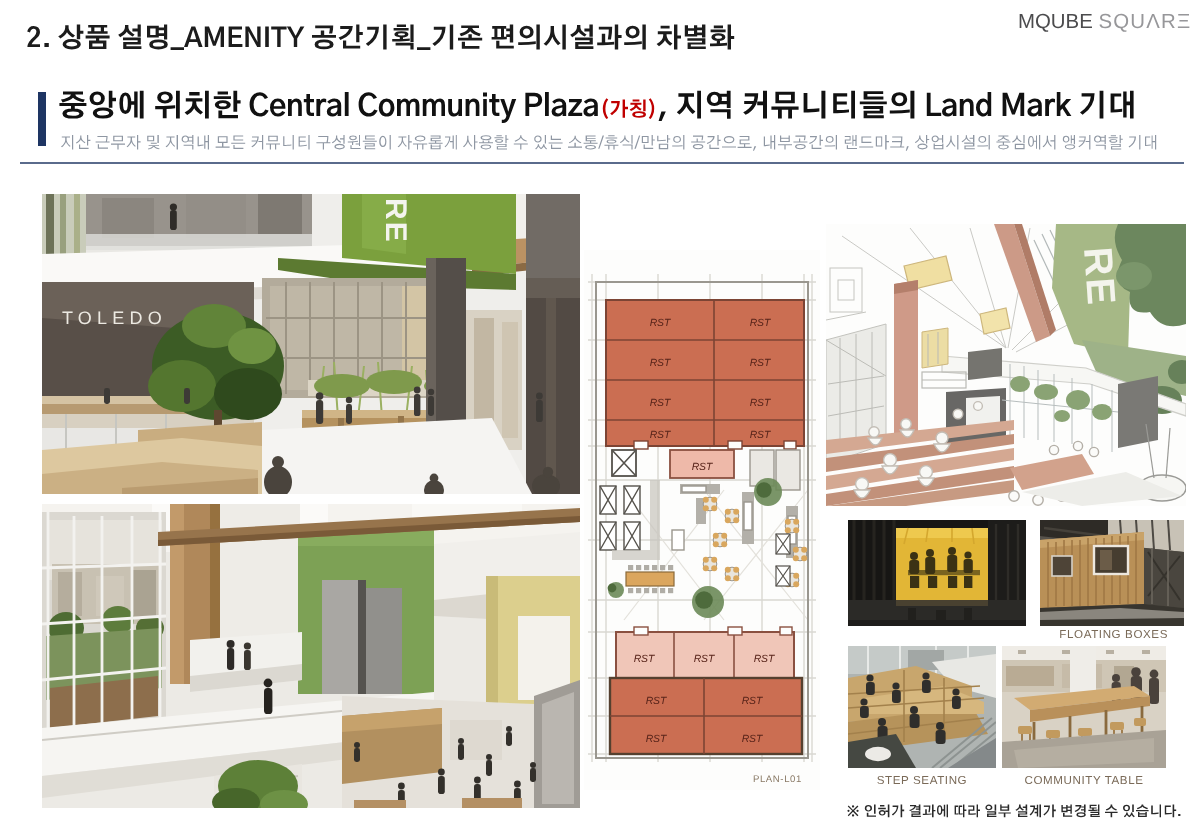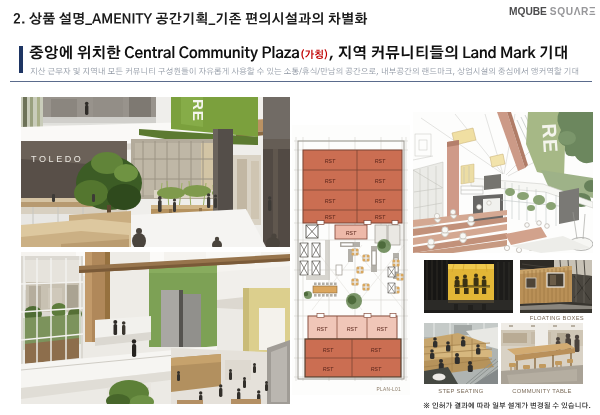--- a/index.html
+++ b/index.html
@@ -14,21 +14,21 @@
 
 <path d="M301.4 54.3Q301.4 51.5 303.2 49.1L304.1 49.7Q303.5 50.7 303.2 51.2Q302.7 52.6 302.7 54.3Q302.7 55.8 303.0 56.8Q303.4 57.9 304.1 59.0L303.2 59.5Q302.3 58.4 301.9 57.1Q301.4 55.9 301.4 54.3Z M311.3 58.9V49.7H312.5V53.4H314.0V54.6H312.5V58.9ZM305.1 56.8Q306.7 55.8 307.6 54.4Q308.5 52.9 308.6 51.6H305.6V50.5H309.9Q309.9 51.7 309.6 52.8Q309.3 53.9 308.8 54.7Q308.2 55.6 307.5 56.3Q306.8 57.0 306.0 57.6Z M316.1 57.2Q316.1 56.4 317.1 56.0Q318.0 55.6 319.6 55.6Q321.1 55.6 322.1 56.0Q323.0 56.4 323.0 57.2Q323.0 58.0 322.1 58.5Q321.1 58.9 319.6 58.9Q318.0 58.9 317.1 58.5Q316.1 58.0 316.1 57.2ZM317.5 57.2Q317.5 58.0 319.6 58.0Q320.5 58.0 321.1 57.8Q321.7 57.6 321.7 57.2Q321.7 56.9 321.1 56.7Q320.6 56.5 319.6 56.5Q317.5 56.5 317.5 57.2ZM321.6 55.6V49.7H322.8V55.6ZM316.3 50.7V49.8H319.7V50.7ZM314.8 54.7Q315.7 54.4 316.5 53.8Q317.2 53.3 317.3 52.7V52.4H315.2V51.4H320.7V52.4H318.7V52.7Q318.8 53.1 319.5 53.6Q320.1 54.1 320.8 54.4L320.2 55.2Q319.7 55.0 319.0 54.6Q318.4 54.2 318.1 53.8Q317.7 54.3 317.0 54.8Q316.3 55.3 315.5 55.5Z M324.4 59.0Q325.2 57.8 325.5 56.8Q325.9 55.7 325.9 54.3Q325.9 53.5 325.8 52.8Q325.6 52.1 325.4 51.5Q325.2 51.0 325.0 50.6Q324.8 50.2 324.4 49.7L325.3 49.1Q326.1 50.2 326.6 51.5Q327.1 52.7 327.1 54.3Q327.1 55.9 326.6 57.1Q326.2 58.4 325.3 59.5Z" fill="#c00000"></path>
 
 <path d="M329.3 60.5 330.7 55.7H332.9L330.8 60.5Z M348.6 59.3V45.4H350.5V59.3ZM338.4 56.1Q342.2 53.5 342.2 49.6V48.4H339.2V46.6H347.0V48.4H344.1V49.6Q344.1 50.6 344.4 51.6Q344.8 52.7 345.4 53.5Q346.0 54.2 346.5 54.8Q347.1 55.4 347.7 55.8L346.4 57.0Q345.6 56.4 344.6 55.2Q343.6 54.1 343.2 53.1Q342.8 54.1 341.7 55.4Q340.6 56.7 339.7 57.3Z M355.2 56.1V54.6H365.3V59.4H363.5V56.1ZM359.8 52.1V50.5H363.4V48.4H359.8V46.9H363.4V45.4H365.3V54.0H363.4V52.1ZM353.4 49.5Q353.4 47.9 354.5 46.9Q355.6 45.9 357.2 45.9Q358.9 45.9 360.0 46.9Q361.0 47.9 361.0 49.5Q361.0 51.1 360.0 52.1Q358.9 53.0 357.2 53.0Q355.5 53.0 354.5 52.1Q353.4 51.1 353.4 49.5ZM355.3 49.5Q355.3 50.4 355.8 51.0Q356.4 51.5 357.2 51.5Q358.1 51.5 358.6 51.0Q359.1 50.4 359.1 49.5Q359.1 48.6 358.6 48.0Q358.1 47.4 357.2 47.4Q356.4 47.4 355.9 48.0Q355.3 48.6 355.3 49.5Z M378.6 52.6V50.8H381.5V45.4H383.5V59.3H381.5V52.6ZM371.6 56.1Q373.2 55.3 374.4 54.2Q375.7 53.0 376.2 52.0H372.1V50.5H376.8Q376.9 50.1 377.1 49.4Q377.2 48.7 377.2 48.3H372.4V46.6H379.1Q379.1 54.3 372.8 57.4Z M385.7 54.9V53.3H399.3V54.9H396.0V59.3H394.1V54.9H390.9V59.3H389.0V54.9ZM387.7 51.6V45.9H397.4V51.6ZM389.5 50.1H395.5V47.4H389.5Z M410.7 59.3V45.4H412.7V59.3ZM401.8 56.2V46.5H403.7V54.5H404.1Q406.6 54.5 409.7 54.1V55.7Q408.0 55.9 405.9 56.1Q403.8 56.2 402.6 56.2Z M425.6 59.3V45.4H427.5V59.3ZM416.6 56.6V46.6H423.6V48.2H418.4V50.8H423.4V52.3H418.4V55.0H418.8Q421.6 55.0 424.5 54.7V56.1Q422.7 56.4 420.5 56.5Q418.3 56.6 417.2 56.6Z M431.8 59.1V55.4H439.8V54.5H431.7V53.0H441.6V56.7H433.6V57.6H441.9V59.1ZM429.9 52.1V50.7H443.4V52.1ZM431.8 49.8V45.6H441.6V47.0H433.7V48.3H441.7V49.8Z M444.9 56.8V55.2H446.5Q451.0 55.2 454.9 54.7V56.3Q451.0 56.8 446.4 56.8ZM455.2 59.3V45.4H457.2V59.3ZM445.7 49.6Q445.7 48.0 446.8 47.0Q448.0 46.1 449.7 46.1Q451.4 46.1 452.5 47.0Q453.6 48.0 453.6 49.6Q453.6 51.2 452.5 52.1Q451.4 53.1 449.7 53.1Q447.9 53.1 446.8 52.1Q445.7 51.2 445.7 49.6ZM447.6 49.6Q447.6 50.5 448.2 51.0Q448.8 51.6 449.7 51.6Q450.6 51.6 451.2 51.0Q451.7 50.5 451.7 49.6Q451.7 48.7 451.2 48.1Q450.6 47.6 449.7 47.6Q448.8 47.6 448.2 48.1Q447.6 48.7 447.6 49.6Z M463.4 58.0V46.4H465.3V56.4H470.6V58.0Z M472.9 55.6Q472.9 56.1 473.3 56.4Q473.6 56.7 474.3 56.7Q475.1 56.7 475.8 56.1Q476.4 55.6 476.4 54.6V53.8Q475.7 54.0 474.8 54.1Q472.9 54.4 472.9 55.6ZM471.0 55.8Q471.0 53.4 474.6 52.9Q475.9 52.7 476.4 52.5V52.1Q476.4 51.5 475.9 51.1Q475.5 50.7 474.8 50.7Q473.4 50.7 472.4 51.9L471.2 50.9Q471.9 50.1 472.8 49.7Q473.7 49.3 474.7 49.3Q476.6 49.3 477.4 50.2Q478.2 51.1 478.2 52.8V58.0H476.4V56.9Q476.2 57.5 475.5 57.9Q474.9 58.3 474.0 58.3Q472.6 58.3 471.8 57.6Q471.0 56.9 471.0 55.8Z M479.9 58.0V49.5H481.7V50.6H481.7Q482.0 50.1 482.6 49.7Q483.1 49.3 484.1 49.3Q485.3 49.3 486.1 50.1Q486.8 50.8 486.8 52.6V58.0H485.0V52.8Q485.0 50.9 483.7 50.9Q482.9 50.9 482.3 51.5Q481.8 52.2 481.8 53.1V58.0Z M488.0 53.8Q488.0 51.7 489.1 50.5Q490.1 49.3 491.6 49.3Q492.4 49.3 492.9 49.6Q493.5 50.0 493.8 50.5V46.0H495.6V58.0H493.8V56.9Q493.6 57.5 493.0 57.9Q492.4 58.3 491.6 58.3Q491.0 58.3 490.4 58.0Q489.7 57.8 489.2 57.3Q488.7 56.7 488.4 55.8Q488.0 54.9 488.0 53.8ZM489.9 53.8Q489.9 55.1 490.5 55.9Q491.0 56.7 491.9 56.7Q492.7 56.7 493.3 55.9Q493.8 55.1 493.8 53.8Q493.8 52.5 493.3 51.7Q492.8 50.9 491.9 50.9Q491.0 50.9 490.5 51.7Q489.9 52.4 489.9 53.8Z M501.3 58.0V46.4H503.6L505.6 51.8Q505.9 52.4 506.2 53.4Q506.5 54.5 506.6 54.8H506.7Q507.4 52.7 507.7 51.8L509.7 46.4H512.1V58.0H510.2V52.7Q510.2 51.4 510.4 49.2H510.4L509.5 51.6L507.4 57.3H506.0L503.9 51.6L503.0 49.2H502.9Q503.2 51.3 503.2 52.7V58.0Z M515.6 55.6Q515.6 56.1 516.0 56.4Q516.3 56.7 516.9 56.7Q517.8 56.7 518.4 56.1Q519.1 55.6 519.1 54.6V53.8Q518.4 54.0 517.4 54.1Q515.6 54.4 515.6 55.6ZM513.7 55.8Q513.7 53.4 517.2 52.9Q518.5 52.7 519.1 52.5V52.1Q519.1 51.5 518.6 51.1Q518.2 50.7 517.5 50.7Q516.1 50.7 515.0 51.9L513.9 50.9Q514.6 50.1 515.5 49.7Q516.4 49.3 517.4 49.3Q519.3 49.3 520.1 50.2Q520.9 51.1 520.9 52.8V58.0H519.1V56.9Q518.9 57.5 518.2 57.9Q517.6 58.3 516.7 58.3Q515.3 58.3 514.5 57.6Q513.7 56.9 513.7 55.8Z M522.6 58.0V49.5H524.4V50.5Q524.7 50.0 525.2 49.6Q525.7 49.3 526.4 49.3Q527.1 49.3 527.5 49.5V51.2Q527.0 51.0 526.4 51.0Q525.5 51.0 525.0 51.7Q524.5 52.5 524.5 53.7V58.0Z M528.4 58.0V46.0H530.2V52.9L533.2 49.5H535.6L532.4 53.0L535.7 58.0H533.6L531.2 54.3L530.2 55.4V58.0Z M549.8 59.3V45.4H551.7V59.3ZM540.0 56.2Q542.5 54.6 543.9 52.5Q545.3 50.3 545.4 48.3H540.8V46.6H547.3Q547.3 53.4 541.3 57.4Z M561.6 58.7V45.7H563.3V50.8H565.0V45.4H566.8V59.3H565.0V52.6H563.3V58.7ZM555.3 56.3V46.7H560.6V48.3H557.2V54.7H557.3Q558.7 54.7 561.1 54.4V55.9Q558.2 56.3 555.7 56.3Z" fill="#111"></path>
 
 <path d="M30.5 73.2Q30.8 73.0 31.1 72.8Q31.3 72.6 31.6 72.2Q31.9 71.9 32.1 71.5Q32.4 71.1 32.5 70.6Q32.6 70.1 32.6 69.6V68.8H30.9V68.2H35.0V68.8H33.3V69.6Q33.3 70.2 33.5 70.7Q33.7 71.3 34.0 71.7Q34.3 72.1 34.6 72.4Q34.9 72.8 35.3 73.0L34.8 73.4Q34.3 73.0 33.8 72.3Q33.2 71.6 33.0 71.0Q32.8 71.6 32.2 72.4Q31.6 73.2 31.0 73.6ZM36.0 74.7V67.5H36.6V74.7Z M37.9 71.4Q38.3 71.2 38.7 70.9Q39.0 70.6 39.4 70.3Q39.7 69.9 39.9 69.4Q40.1 69.0 40.1 68.5V67.8H40.7V68.5Q40.7 68.9 40.9 69.4Q41.1 69.9 41.5 70.2Q41.8 70.6 42.1 70.8Q42.4 71.0 42.7 71.2L42.4 71.6Q41.9 71.4 41.3 70.8Q40.7 70.3 40.4 69.7Q40.2 70.3 39.5 70.9Q38.9 71.5 38.3 71.8ZM43.5 72.7V67.5H44.1V69.9H45.2V70.5H44.1V72.7ZM39.5 74.5V72.2H40.1V73.9H44.3V74.5Z M48.7 68.5V68.0H53.8Q53.8 69.5 53.4 71.0H52.8Q53.0 70.3 53.1 69.6Q53.2 68.9 53.2 68.5ZM47.8 71.3V70.8H54.8V71.3ZM48.9 74.4V72.1H49.5V73.8H54.0V74.4Z M56.6 70.6V67.9H61.5V70.6ZM57.2 70.1H60.9V68.4H57.2ZM55.5 72.4V71.8H62.5V72.4H59.3V74.7H58.7V72.4Z M63.3 73.2Q63.6 73.0 63.9 72.7Q64.3 72.3 64.6 71.9Q64.9 71.5 65.1 70.9Q65.3 70.3 65.3 69.6V68.8H63.7V68.2H67.6V68.8H66.0V69.6Q66.0 70.2 66.2 70.7Q66.3 71.3 66.7 71.7Q67.0 72.1 67.3 72.5Q67.6 72.8 67.9 73.0L67.5 73.4Q66.9 73.0 66.4 72.3Q65.9 71.7 65.7 71.0Q65.5 71.7 64.9 72.4Q64.3 73.2 63.7 73.6ZM68.5 74.7V67.5H69.1V70.6H70.3V71.2H69.1V74.7Z M73.6 70.6V67.9H77.1V70.6ZM74.2 70.1H76.5V68.4H74.2ZM78.7 71.5V67.5H79.4V71.5ZM75.4 71.9V71.4H78.4V71.9ZM74.0 74.2Q74.8 74.1 75.5 73.7Q76.3 73.4 76.4 73.0H74.3V72.6H79.5V73.0H77.4Q77.5 73.4 78.3 73.7Q79.0 74.0 79.8 74.2L79.6 74.6Q78.8 74.5 78.0 74.2Q77.2 73.8 76.9 73.4Q76.6 73.8 75.8 74.2Q75.0 74.5 74.2 74.7Z M82.8 73.2Q83.1 73.0 83.4 72.8Q83.6 72.6 83.9 72.2Q84.2 71.9 84.5 71.5Q84.7 71.1 84.8 70.6Q85.0 70.1 85.0 69.6V68.8H83.2V68.2H87.3V68.8H85.6V69.6Q85.6 70.2 85.8 70.7Q86.0 71.3 86.3 71.7Q86.6 72.1 86.9 72.4Q87.2 72.8 87.6 73.0L87.2 73.4Q86.6 73.0 86.1 72.3Q85.5 71.6 85.3 71.0Q85.1 71.6 84.5 72.4Q83.9 73.2 83.3 73.6ZM88.3 74.7V67.5H89.0V74.7Z M90.8 69.6Q90.8 68.8 91.3 68.3Q91.9 67.8 92.7 67.8Q93.5 67.8 94.0 68.3Q94.5 68.8 94.5 69.6Q94.5 70.4 94.0 70.8Q93.5 71.3 92.7 71.3Q91.8 71.3 91.3 70.8Q90.8 70.4 90.8 69.6ZM91.4 69.6Q91.4 70.1 91.8 70.5Q92.1 70.8 92.7 70.8Q93.2 70.8 93.6 70.5Q93.9 70.1 93.9 69.6Q93.9 69.1 93.6 68.7Q93.2 68.3 92.7 68.3Q92.1 68.3 91.8 68.7Q91.4 69.1 91.4 69.6ZM94.0 70.8V70.3H96.1V68.9H94.0V68.4H96.1V67.5H96.7V72.0H96.1V70.8ZM91.8 72.9V72.4H96.7V74.8H96.1V72.9Z M98.8 73.1V68.2H99.4V72.5H99.5Q100.4 72.5 101.8 72.3V72.8Q101.1 72.9 100.2 73.0Q99.4 73.1 99.0 73.1ZM102.1 74.4V67.7H102.7V70.5H103.9V67.5H104.5V74.7H103.9V71.1H102.7V74.4Z M108.9 71.5V68.1H113.8V71.5ZM109.5 70.9H113.2V68.6H109.5ZM107.8 73.9V73.3H111.0V71.1H111.7V73.3H114.8V73.9Z M116.7 70.3V67.8H121.6V68.3H117.3V69.8H121.6V70.3ZM115.6 71.9V71.4H122.6V71.9ZM116.7 74.5V72.5H117.3V73.9H121.7V74.5Z M125.7 73.2Q126.6 72.7 127.3 72.0Q127.9 71.4 128.2 70.8H125.8V70.2H128.4Q128.5 70.0 128.6 69.5Q128.7 69.1 128.7 68.8H126.0V68.2H129.4Q129.3 70.1 128.5 71.4Q127.6 72.8 126.1 73.6ZM129.2 71.0V70.5H131.0V67.5H131.6V74.7H131.0V71.0Z M134.1 70.6V67.9H138.9V70.6ZM134.7 70.1H138.3V68.4H134.7ZM133.0 72.3V71.8H140.0V72.3H138.1V74.7H137.5V72.3H135.5V74.7H134.9V72.3Z M141.6 73.0V68.1H142.2V72.5H142.4Q142.9 72.5 143.9 72.4Q144.8 72.3 145.7 72.2V72.7Q144.8 72.8 143.6 72.9Q142.5 73.0 141.9 73.0ZM146.3 74.7V67.5H146.9V74.7Z M149.3 73.2V68.3H152.9V68.8H149.9V70.4H152.8V70.9H149.9V72.7H150.1Q151.7 72.7 153.4 72.4V72.9Q152.5 73.0 151.4 73.1Q150.2 73.2 149.6 73.2ZM154.2 74.7V67.5H154.8V74.7Z M159.1 68.5V68.0H164.2Q164.2 69.6 163.9 71.2H163.2Q163.4 70.5 163.5 69.8Q163.6 69.0 163.6 68.5ZM158.2 71.6V71.1H165.2V71.6H162.0V74.7H161.4V71.6Z M165.9 71.2Q166.3 71.0 166.6 70.8Q167.0 70.5 167.3 70.2Q167.7 69.8 167.8 69.4Q168.0 69.0 168.0 68.5V67.7H168.6V68.5Q168.6 68.9 168.8 69.3Q169.0 69.7 169.3 70.0Q169.6 70.3 170.0 70.5Q170.3 70.8 170.6 70.9L170.3 71.4Q169.8 71.1 169.2 70.7Q168.7 70.2 168.4 69.7Q168.1 70.2 167.5 70.8Q166.9 71.3 166.3 71.6ZM170.0 69.7V69.1H171.7V67.5H172.3V71.9H171.7V69.7ZM167.2 73.3Q167.2 72.7 167.9 72.3Q168.6 71.9 169.8 71.9Q171.0 71.9 171.7 72.3Q172.4 72.7 172.4 73.3Q172.4 74.0 171.7 74.3Q171.0 74.7 169.8 74.7Q168.6 74.7 167.9 74.3Q167.2 74.0 167.2 73.3ZM167.9 73.3Q167.9 73.7 168.4 73.9Q168.9 74.1 169.8 74.1Q170.7 74.1 171.2 73.9Q171.8 73.7 171.8 73.3Q171.8 72.9 171.2 72.7Q170.7 72.5 169.8 72.5Q168.9 72.5 168.4 72.7Q167.9 72.9 167.9 73.3Z M174.6 68.9Q174.6 68.3 175.1 68.0Q175.7 67.7 176.5 67.7Q177.3 67.7 177.9 68.0Q178.4 68.3 178.4 68.9Q178.4 69.4 177.9 69.8Q177.3 70.1 176.5 70.1Q175.6 70.1 175.1 69.8Q174.6 69.4 174.6 68.9ZM175.2 68.9Q175.2 69.2 175.6 69.4Q175.9 69.6 176.5 69.6Q177.1 69.6 177.4 69.4Q177.8 69.2 177.8 68.9Q177.8 68.6 177.4 68.4Q177.0 68.2 176.5 68.2Q176.0 68.2 175.6 68.4Q175.2 68.6 175.2 68.9ZM177.8 72.2V71.7H179.5V67.5H180.0V73.0H179.5V72.2ZM173.9 71.2V70.7H174.7Q177.2 70.7 179.0 70.4V70.9Q178.0 71.1 176.6 71.1V72.5H176.0V71.2Q175.3 71.2 174.7 71.2ZM175.2 74.5V72.6H175.8V74.0H180.3V74.5Z M182.5 69.7V67.7H187.4V68.2H183.1V69.2H187.4V69.7ZM181.4 70.9V70.4H188.4V70.9ZM182.4 74.6V72.8H186.8V72.1H182.4V71.6H187.4V73.3H183.0V74.1H187.6V74.6Z M189.6 70.7Q189.6 69.5 190.1 68.7Q190.6 67.9 191.4 67.9Q192.3 67.9 192.7 68.7Q193.2 69.5 193.2 70.7Q193.2 71.9 192.8 72.7Q192.3 73.5 191.4 73.5Q190.6 73.5 190.1 72.7Q189.6 71.9 189.6 70.7ZM190.3 70.7Q190.3 71.7 190.6 72.3Q190.9 72.9 191.4 72.9Q192.0 72.9 192.3 72.3Q192.6 71.6 192.6 70.7Q192.6 69.7 192.3 69.1Q192.0 68.5 191.4 68.5Q190.9 68.5 190.6 69.1Q190.3 69.8 190.3 70.7ZM194.8 74.7V67.5H195.4V74.7Z M198.8 73.2Q199.2 73.0 199.5 72.7Q199.8 72.3 200.2 71.9Q200.5 71.5 200.7 70.9Q200.9 70.3 200.9 69.6V68.8H199.2V68.2H203.2V68.8H201.5V69.6Q201.5 70.2 201.7 70.7Q201.9 71.3 202.2 71.7Q202.5 72.1 202.8 72.5Q203.1 72.8 203.4 73.0L203.0 73.4Q202.5 73.0 202.0 72.3Q201.5 71.7 201.2 71.0Q201.0 71.7 200.5 72.4Q199.9 73.2 199.3 73.6ZM204.1 74.7V67.5H204.7V70.6H205.9V71.2H204.7V74.7Z M207.4 69.2Q207.4 68.5 208.2 68.2Q208.9 67.8 210.1 67.8Q210.8 67.8 211.4 67.9Q212.0 68.1 212.4 68.4Q212.7 68.8 212.7 69.2Q212.7 69.9 212.0 70.3Q211.2 70.7 210.1 70.7Q208.9 70.7 208.2 70.3Q207.4 69.9 207.4 69.2ZM208.1 69.2Q208.1 69.7 208.7 70.0Q209.3 70.2 210.1 70.2Q210.9 70.2 211.5 70.0Q212.1 69.7 212.1 69.2Q212.1 68.8 211.5 68.5Q210.9 68.3 210.1 68.3Q209.3 68.3 208.7 68.5Q208.1 68.8 208.1 69.2ZM206.5 72.3V71.8H213.6V72.3H211.7V74.7H211.1V72.3H209.0V74.7H208.5V72.3Z M215.3 70.6V68.9H219.7V68.2H215.3V67.7H220.3V69.4H216.0V70.1H220.4V70.6ZM214.3 71.9V71.4H217.5V70.4H218.1V71.4H221.3V71.9ZM215.3 74.6V72.3H216.0V72.9H219.7V72.3H220.3V74.6ZM216.0 74.1H219.7V73.3H216.0Z M222.3 73.3Q223.4 72.3 224.0 71.1Q224.6 69.9 224.6 68.8H222.5V68.3H225.2Q225.2 71.5 222.7 73.6ZM227.9 74.7V67.5H228.4V74.7ZM225.0 71.1V70.5H226.3V67.7H226.9V74.4H226.3V71.1Z M231.5 73.3Q232.1 72.8 232.5 72.3Q233.0 71.7 233.3 70.9Q233.6 70.0 233.6 69.1V67.9H234.2V69.1Q234.2 69.8 234.4 70.4Q234.6 71.1 235.0 71.6Q235.3 72.1 235.6 72.4Q235.9 72.8 236.2 73.0L235.8 73.4Q235.3 73.0 234.8 72.3Q234.2 71.5 234.0 70.8Q233.8 71.5 233.2 72.3Q232.6 73.1 232.0 73.6ZM237.0 74.7V67.5H237.6V70.7H238.8V71.2H237.6V74.7Z M240.3 68.9Q240.3 68.6 240.5 68.3Q240.7 68.1 241.1 67.9Q241.5 67.8 241.9 67.7Q242.4 67.6 243.0 67.6Q243.7 67.6 244.3 67.8Q244.9 67.9 245.3 68.2Q245.7 68.5 245.7 68.9Q245.7 69.3 245.3 69.6Q244.9 69.9 244.3 70.0Q243.7 70.1 243.0 70.1Q241.8 70.1 241.0 69.8Q240.3 69.5 240.3 68.9ZM241.0 68.9Q241.0 69.3 241.6 69.4Q242.2 69.6 243.0 69.6Q243.8 69.6 244.4 69.4Q245.0 69.2 245.0 68.9Q245.0 68.5 244.4 68.3Q243.8 68.1 243.0 68.1Q242.2 68.1 241.6 68.3Q241.0 68.5 241.0 68.9ZM239.5 71.6V71.1H241.3V70.2H241.9V71.1H244.1V70.2H244.7V71.1H246.5V71.6ZM240.3 73.4Q240.3 72.9 241.0 72.5Q241.7 72.2 243.0 72.2Q244.2 72.2 244.9 72.5Q245.6 72.9 245.6 73.4Q245.6 74.0 244.9 74.3Q244.2 74.7 243.0 74.7Q241.7 74.7 241.0 74.3Q240.3 74.0 240.3 73.4ZM241.0 73.4Q241.0 73.8 241.5 74.0Q242.0 74.2 243.0 74.2Q243.9 74.2 244.4 74.0Q245.0 73.8 245.0 73.4Q245.0 73.1 244.4 72.9Q243.9 72.7 243.0 72.7Q242.0 72.7 241.5 72.9Q241.0 73.1 241.0 73.4Z M248.2 68.1V67.6H250.9V68.1ZM247.2 69.1V68.6H251.7V69.1ZM247.5 70.4Q247.5 70.0 248.1 69.7Q248.7 69.5 249.6 69.5Q250.4 69.5 251.0 69.7Q251.6 70.0 251.6 70.4Q251.6 70.9 251.0 71.1Q250.4 71.4 249.6 71.4Q248.7 71.4 248.1 71.1Q247.5 70.9 247.5 70.4ZM248.2 70.4Q248.2 70.7 248.6 70.8Q249.0 70.9 249.6 70.9Q250.1 70.9 250.5 70.8Q250.9 70.7 250.9 70.4Q250.9 69.9 249.6 69.9Q248.9 69.9 248.6 70.1Q248.2 70.2 248.2 70.4ZM252.7 71.6V67.5H253.3V69.4H254.2V69.9H253.3V71.6ZM248.4 74.7V73.1H252.7V72.4H248.3V72.0H253.3V73.5H249.0V74.2H253.5V74.7Z M257.3 70.4Q258.0 70.2 258.6 69.8Q259.2 69.5 259.7 69.0Q260.1 68.5 260.1 68.0V67.6H260.7V68.0Q260.7 68.4 261.0 68.8Q261.3 69.1 261.7 69.5Q262.1 69.8 262.6 70.0Q263.1 70.3 263.5 70.4L263.2 70.8Q262.4 70.6 261.6 70.1Q260.8 69.5 260.4 68.9Q260.1 69.5 259.3 70.0Q258.5 70.6 257.6 70.9ZM256.9 72.2V71.7H263.9V72.2H260.7V74.7H260.1V72.2Z M267.1 69.5Q267.1 68.7 267.6 68.3Q268.1 67.8 268.9 67.8Q269.8 67.8 270.3 68.3Q270.8 68.7 270.8 69.5Q270.8 70.3 270.3 70.8Q269.8 71.3 268.9 71.3Q268.1 71.3 267.6 70.8Q267.1 70.3 267.1 69.5ZM267.7 69.5Q267.7 70.1 268.0 70.4Q268.4 70.8 268.9 70.8Q269.5 70.8 269.8 70.4Q270.2 70.0 270.2 69.5Q270.2 69.0 269.8 68.6Q269.5 68.3 268.9 68.3Q268.4 68.3 268.0 68.6Q267.7 69.0 267.7 69.5ZM272.4 71.8V67.5H273.0V71.8ZM267.6 74.3Q268.1 74.0 268.5 73.4Q268.9 72.9 268.9 72.4V72.1H269.5V72.4Q269.5 72.8 269.8 73.3Q270.2 73.8 270.5 74.0Q270.9 73.8 271.2 73.3Q271.6 72.8 271.6 72.4V72.1H272.2V72.4Q272.2 72.9 272.6 73.4Q273.0 74.0 273.5 74.3L273.1 74.7Q272.8 74.4 272.4 74.0Q272.1 73.6 271.9 73.3Q271.7 73.6 271.3 74.0Q270.9 74.5 270.5 74.6Q270.2 74.5 269.8 74.0Q269.4 73.6 269.2 73.3Q269.0 73.6 268.7 74.0Q268.4 74.4 268.0 74.7Z M275.4 70.0V67.7H276.0V69.4H280.5V70.0ZM274.3 71.7V71.2H281.3V71.7ZM275.5 74.5V72.3H276.1V73.9H280.5V74.5Z M284.4 71.2Q284.9 71.0 285.4 70.7Q285.8 70.4 286.3 70.0Q286.7 69.6 287.0 69.1Q287.3 68.7 287.3 68.2V67.9H287.9V68.2Q287.9 68.7 288.1 69.1Q288.4 69.6 288.9 70.0Q289.3 70.4 289.8 70.7Q290.2 71.0 290.7 71.1L290.3 71.6Q289.6 71.3 288.7 70.6Q287.9 69.9 287.6 69.2Q287.2 69.9 286.4 70.6Q285.6 71.2 284.8 71.6ZM284.0 73.9V73.3H287.2V71.4H287.9V73.3H291.0V73.9Z M292.8 70.6V67.8H297.8V68.2H293.5V69.0H297.8V69.4H293.5V70.1H297.9V70.6ZM291.8 71.9V71.4H295.0V70.4H295.6V71.4H298.8V71.9ZM292.6 73.6Q292.6 73.0 293.3 72.8Q294.1 72.5 295.3 72.5Q296.5 72.5 297.2 72.7Q298.0 73.0 298.0 73.6Q298.0 74.1 297.2 74.4Q296.5 74.7 295.3 74.7Q294.0 74.7 293.3 74.4Q292.6 74.1 292.6 73.6ZM293.3 73.6Q293.3 74.2 295.3 74.2Q296.2 74.2 296.7 74.0Q297.3 73.9 297.3 73.6Q297.3 73.0 295.3 73.0Q294.4 73.0 293.8 73.1Q293.3 73.3 293.3 73.6Z M299.1 74.4 301.3 67.7H302.0L299.7 74.4Z M304.1 68.1V67.6H307.3V68.1ZM302.8 69.2V68.8H308.6V69.2ZM303.3 70.7Q303.3 69.7 305.7 69.7Q306.2 69.7 306.6 69.8Q307.1 69.8 307.4 70.0Q307.8 70.1 308.0 70.3Q308.2 70.4 308.2 70.7Q308.2 71.1 307.8 71.3Q307.5 71.5 307.0 71.6Q306.4 71.7 305.7 71.7Q303.3 71.7 303.3 70.7ZM304.0 70.7Q304.0 71.3 305.7 71.3Q307.5 71.3 307.5 70.7Q307.5 70.2 305.7 70.2Q304.9 70.2 304.4 70.3Q304.0 70.4 304.0 70.7ZM302.2 72.9V72.4H309.2V72.9H307.3V74.7H306.7V72.9H304.7V74.7H304.1V72.9Z M309.9 71.1Q310.8 70.7 311.5 69.9Q312.2 69.2 312.2 68.4V67.8H312.7V68.4Q312.7 68.8 313.0 69.2Q313.2 69.7 313.5 70.0Q313.9 70.3 314.2 70.5Q314.5 70.7 314.8 70.9L314.5 71.3Q314.0 71.1 313.4 70.6Q312.8 70.1 312.5 69.5Q312.2 70.1 311.6 70.6Q310.9 71.2 310.3 71.5ZM315.7 71.9V67.5H316.3V71.9ZM311.3 72.8V72.3H316.3V74.8H315.7V72.8Z M317.2 74.4 319.5 67.7H320.1L317.9 74.4Z M320.9 71.5V68.0H324.3V71.5ZM321.5 71.0H323.7V68.5H321.5ZM325.8 72.8V67.5H326.4V69.8H327.4V70.3H326.4V72.8ZM321.8 74.5V72.3H322.4V73.9H326.6V74.5Z M328.6 70.6V67.9H329.2V70.1H329.4Q331.1 70.1 332.9 69.9V70.4Q331.0 70.6 328.9 70.6ZM333.5 71.4V67.5H334.1V69.2H335.1V69.7H334.1V71.4ZM329.4 74.6V71.9H334.1V74.6ZM330.1 74.0H333.5V72.4H330.1Z M336.6 69.7Q336.6 68.9 337.1 68.4Q337.7 68.0 338.5 68.0Q339.4 68.0 339.9 68.4Q340.5 68.9 340.5 69.7Q340.5 70.5 339.9 70.9Q339.4 71.4 338.5 71.4Q337.7 71.4 337.1 70.9Q336.6 70.5 336.6 69.7ZM337.2 69.7Q337.2 70.2 337.6 70.6Q338.0 70.9 338.5 70.9Q339.1 70.9 339.5 70.6Q339.9 70.2 339.9 69.7Q339.9 69.2 339.5 68.8Q339.1 68.5 338.5 68.5Q338.0 68.5 337.6 68.8Q337.2 69.2 337.2 69.7ZM336.1 73.3V72.8H336.9Q339.3 72.8 341.3 72.6V73.1Q339.2 73.3 336.9 73.3ZM341.6 74.7V67.5H342.2V74.7Z M346.5 68.4V67.8H351.6Q351.6 69.0 351.3 70.1H350.7Q350.9 69.7 350.9 69.1Q351.0 68.6 351.0 68.4ZM345.6 71.2V70.7H348.3V69.3H348.9V70.7H352.6V71.2ZM346.4 73.3Q346.4 72.7 347.1 72.3Q347.8 72.0 349.0 72.0Q350.3 72.0 351.0 72.3Q351.7 72.7 351.7 73.3Q351.7 73.9 351.0 74.3Q350.3 74.6 349.0 74.6Q347.8 74.6 347.1 74.3Q346.4 73.9 346.4 73.3ZM347.1 73.3Q347.1 73.7 347.6 73.9Q348.1 74.1 349.1 74.1Q350.0 74.1 350.5 73.9Q351.1 73.7 351.1 73.3Q351.1 72.9 350.5 72.7Q350.0 72.5 349.1 72.5Q348.1 72.5 347.6 72.7Q347.1 72.9 347.1 73.3Z M353.4 71.5Q354.7 71.1 355.6 70.2Q356.5 69.4 356.6 68.6H353.8V68.0H357.3Q357.3 68.6 357.1 69.2Q356.8 69.7 356.5 70.1Q356.1 70.5 355.7 70.9Q355.2 71.3 354.7 71.5Q354.2 71.8 353.7 72.0ZM358.7 72.7V67.5H359.3V69.9H360.3V70.5H359.3V72.7ZM354.7 74.5V72.2H355.3V73.9H359.6V74.5Z M361.9 69.8Q361.9 69.0 362.6 68.5Q363.4 68.0 364.5 68.0Q365.7 68.0 366.5 68.5Q367.2 69.0 367.2 69.8Q367.2 70.6 366.5 71.1Q365.7 71.6 364.5 71.6Q363.4 71.6 362.6 71.1Q361.9 70.6 361.9 69.8ZM362.5 69.8Q362.5 70.4 363.1 70.7Q363.7 71.1 364.5 71.1Q365.4 71.1 366.0 70.7Q366.6 70.4 366.6 69.8Q366.6 69.3 366.0 68.9Q365.4 68.6 364.5 68.6Q363.7 68.6 363.1 68.9Q362.5 69.3 362.5 69.8ZM361.0 73.8V73.3H368.0V73.8Z M369.8 72.1V69.8H374.1V68.5H369.8V68.0H374.7V70.3H370.4V71.6H374.9V72.1ZM368.8 74.0V73.4H372.0V71.9H372.6V73.4H375.8V74.0Z M376.5 75.4 377.2 73.1H378.1L377.0 75.4Z M381.9 73.1V68.2H382.5V72.5H382.6Q383.5 72.5 384.9 72.3V72.8Q384.2 72.9 383.3 73.0Q382.5 73.1 382.1 73.1ZM385.2 74.4V67.7H385.8V70.5H387.0V67.5H387.6V74.7H387.0V71.1H385.8V74.4Z M390.0 71.0V67.7H390.6V68.9H394.3V67.7H394.9V71.0ZM390.6 70.5H394.3V69.4H390.6ZM389.0 72.6V72.1H396.0V72.6H392.8V74.7H392.2V72.6Z M397.7 68.4V67.8H402.8Q402.8 69.0 402.5 70.1H401.9Q402.0 69.7 402.1 69.1Q402.2 68.6 402.2 68.4ZM396.7 71.2V70.7H399.5V69.3H400.1V70.7H403.7V71.2ZM397.5 73.3Q397.5 72.7 398.3 72.3Q399.0 72.0 400.2 72.0Q401.4 72.0 402.1 72.3Q402.9 72.7 402.9 73.3Q402.9 73.9 402.1 74.3Q401.4 74.6 400.2 74.6Q399.0 74.6 398.2 74.3Q397.5 73.9 397.5 73.3ZM398.2 73.3Q398.2 73.7 398.7 73.9Q399.3 74.1 400.2 74.1Q401.1 74.1 401.7 73.9Q402.2 73.7 402.2 73.3Q402.2 72.9 401.7 72.7Q401.1 72.5 400.2 72.5Q399.3 72.5 398.7 72.7Q398.2 72.9 398.2 73.3Z M404.5 71.5Q405.8 71.1 406.8 70.2Q407.7 69.4 407.8 68.6H405.0V68.0H408.5Q408.4 68.6 408.2 69.2Q408.0 69.7 407.6 70.1Q407.3 70.5 406.8 70.9Q406.3 71.3 405.9 71.5Q405.4 71.8 404.9 72.0ZM409.8 72.7V67.5H410.4V69.9H411.5V70.5H410.4V72.7ZM405.8 74.5V72.2H406.4V73.9H410.7V74.5Z M412.9 69.7Q412.9 68.9 413.4 68.4Q414.0 68.0 414.9 68.0Q415.7 68.0 416.3 68.4Q416.8 68.9 416.8 69.7Q416.8 70.5 416.3 70.9Q415.7 71.4 414.9 71.4Q414.0 71.4 413.4 70.9Q412.9 70.5 412.9 69.7ZM413.5 69.7Q413.5 70.2 413.9 70.6Q414.3 70.9 414.9 70.9Q415.4 70.9 415.8 70.6Q416.2 70.2 416.2 69.7Q416.2 69.2 415.8 68.8Q415.4 68.5 414.9 68.5Q414.3 68.5 413.9 68.8Q413.5 69.2 413.5 69.7ZM412.4 73.3V72.8H413.3Q415.6 72.8 417.6 72.6V73.1Q415.5 73.3 413.2 73.3ZM417.9 74.7V67.5H418.5V74.7Z M422.4 71.9V69.7H424.8V68.5H422.4V68.0H425.3V70.2H423.0V71.4H423.2Q424.6 71.4 425.8 71.3V71.8Q424.4 71.9 422.7 71.9ZM426.2 72.9V67.6H426.7V69.9H427.7V67.5H428.3V73.0H427.7V70.5H426.7V72.9ZM423.4 74.5V72.6H424.0V74.0H428.5V74.5Z M430.7 71.5V68.2H435.6V68.7H431.3V70.9H435.7V71.5ZM429.6 73.8V73.3H436.6V73.8Z M437.9 73.2V68.2H441.1V73.2ZM438.5 72.7H440.6V68.8H438.5ZM442.6 74.7V67.5H443.3V70.5H444.5V71.1H443.3V74.7Z M446.0 71.1V70.5H450.5Q450.6 69.6 450.6 68.8H446.1V68.3H451.2Q451.2 71.1 450.7 73.4H450.0Q450.3 72.4 450.4 71.1ZM445.1 73.7V73.2H452.1V73.7Z M452.9 75.4 453.5 73.1H454.4L453.4 75.4Z M457.4 71.1Q457.8 70.9 458.2 70.6Q458.5 70.3 458.9 70.0Q459.2 69.6 459.4 69.2Q459.6 68.8 459.6 68.3V67.7H460.2V68.3Q460.2 68.7 460.4 69.1Q460.5 69.5 460.9 69.9Q461.2 70.2 461.5 70.4Q461.8 70.6 462.1 70.8L461.8 71.2Q461.2 70.9 460.7 70.4Q460.1 69.9 459.9 69.4Q459.6 70.0 459.0 70.6Q458.4 71.2 457.8 71.5ZM463.0 71.8V67.5H463.6V69.5H464.6V70.0H463.6V71.8ZM458.7 73.3Q458.7 72.6 459.4 72.2Q460.1 71.8 461.2 71.8Q462.4 71.8 463.1 72.2Q463.8 72.6 463.8 73.3Q463.8 73.9 463.1 74.3Q462.4 74.7 461.2 74.7Q460.0 74.7 459.4 74.3Q458.7 73.9 458.7 73.3ZM459.3 73.3Q459.3 73.7 459.8 73.9Q460.3 74.1 461.2 74.1Q462.1 74.1 462.6 73.9Q463.1 73.7 463.1 73.3Q463.1 72.8 462.6 72.6Q462.1 72.4 461.2 72.4Q460.3 72.4 459.8 72.6Q459.3 72.9 459.3 73.3Z M465.8 69.4Q465.8 68.7 466.3 68.2Q466.8 67.8 467.6 67.8Q468.4 67.8 468.9 68.2Q469.4 68.7 469.4 69.4Q469.4 70.2 468.9 70.6Q468.4 71.1 467.6 71.1Q466.8 71.1 466.3 70.6Q465.8 70.2 465.8 69.4ZM466.4 69.4Q466.4 69.9 466.7 70.3Q467.0 70.6 467.6 70.6Q468.1 70.6 468.4 70.3Q468.8 69.9 468.8 69.4Q468.8 68.9 468.4 68.6Q468.1 68.3 467.6 68.3Q467.1 68.3 466.7 68.6Q466.4 69.0 466.4 69.4ZM469.1 69.7V69.2H471.0V67.5H471.6V71.4H471.0V69.7ZM466.8 74.6V71.7H467.4V72.5H471.1V71.7H471.7V74.6ZM467.4 74.1H471.1V73.0H467.4Z M473.0 73.2Q473.4 72.9 473.8 72.5Q474.1 72.1 474.5 71.6Q474.8 71.1 475.0 70.4Q475.2 69.8 475.2 69.1V67.9H475.8V69.1Q475.8 69.6 475.9 70.2Q476.1 70.7 476.3 71.1Q476.5 71.6 476.8 71.9Q477.1 72.3 477.3 72.6Q477.6 72.8 477.8 73.0L477.4 73.4Q476.9 73.0 476.3 72.3Q475.8 71.5 475.5 70.7Q475.3 71.5 474.7 72.3Q474.1 73.1 473.5 73.6ZM478.6 74.7V67.5H479.2V74.7Z M480.8 70.7Q481.1 70.5 481.5 70.3Q481.8 70.1 482.1 69.8Q482.5 69.5 482.7 69.1Q482.9 68.7 482.9 68.2V67.6H483.5V68.2Q483.5 68.6 483.7 69.0Q483.9 69.4 484.2 69.7Q484.5 70.0 484.8 70.2Q485.1 70.4 485.4 70.5L485.1 70.9Q484.6 70.7 484.0 70.3Q483.4 69.8 483.2 69.3Q482.9 69.8 482.3 70.3Q481.8 70.8 481.1 71.1ZM484.8 69.4V68.9H486.5V67.5H487.2V71.1H486.5V69.4ZM482.2 74.6V72.7H486.5V71.9H482.1V71.3H487.2V73.2H482.8V74.1H487.4V74.6Z M489.2 69.7Q489.2 68.9 489.8 68.4Q490.3 68.0 491.2 68.0Q492.0 68.0 492.6 68.4Q493.1 68.9 493.1 69.7Q493.1 70.5 492.6 70.9Q492.0 71.4 491.2 71.4Q490.3 71.4 489.8 70.9Q489.2 70.5 489.2 69.7ZM489.8 69.7Q489.8 70.2 490.2 70.6Q490.6 70.9 491.2 70.9Q491.8 70.9 492.1 70.6Q492.5 70.2 492.5 69.7Q492.5 69.2 492.1 68.8Q491.8 68.5 491.2 68.5Q490.6 68.5 490.2 68.8Q489.8 69.2 489.8 69.7ZM488.7 73.3V72.8H489.6Q491.9 72.8 494.0 72.6V73.1Q491.8 73.3 489.6 73.3ZM494.3 74.7V67.5H494.9V74.7Z M498.8 70.0Q499.3 69.9 499.9 69.7Q500.4 69.5 500.9 69.1Q501.3 68.8 501.4 68.5V68.2H499.2V67.7H504.2V68.2H502.1V68.5Q502.1 69.0 503.0 69.4Q503.8 69.8 504.7 70.0L504.4 70.4Q503.6 70.3 502.8 69.9Q502.0 69.5 501.7 69.1Q501.4 69.5 500.6 69.9Q499.9 70.3 499.0 70.5ZM498.2 71.3V70.8H505.2V71.3H502.0V72.4H501.4V71.3ZM499.1 73.4Q499.1 72.9 499.8 72.5Q500.5 72.2 501.7 72.2Q502.9 72.2 503.6 72.5Q504.4 72.9 504.4 73.4Q504.4 74.0 503.6 74.3Q502.9 74.7 501.7 74.7Q500.5 74.7 499.8 74.3Q499.1 74.0 499.1 73.4ZM499.7 73.4Q499.7 73.8 500.2 74.0Q500.8 74.2 501.7 74.2Q502.6 74.2 503.1 74.0Q503.7 73.8 503.7 73.4Q503.7 73.1 503.2 72.9Q502.6 72.7 501.7 72.7Q500.8 72.7 500.2 72.9Q499.7 73.1 499.7 73.4Z M506.0 70.9Q506.8 70.5 507.5 69.8Q508.2 69.1 508.2 68.3V67.7H508.8V68.3Q508.8 68.7 509.0 69.1Q509.2 69.5 509.5 69.8Q509.9 70.1 510.2 70.3Q510.5 70.5 510.8 70.7L510.5 71.1Q510.0 70.9 509.4 70.4Q508.8 69.9 508.5 69.4Q508.2 69.9 507.6 70.5Q506.9 71.0 506.3 71.3ZM511.7 71.5V67.5H512.3V71.5ZM507.4 74.6V71.9H512.3V74.6ZM508.0 74.0H511.7V72.5H508.0Z M514.0 70.7Q514.0 69.5 514.4 68.7Q514.8 68.0 515.5 68.0Q516.2 68.0 516.6 68.7Q517.0 69.5 517.0 70.7Q517.0 71.5 516.8 72.1Q516.7 72.7 516.3 73.0Q516.0 73.4 515.5 73.4Q515.0 73.4 514.7 73.0Q514.3 72.7 514.2 72.1Q514.0 71.5 514.0 70.7ZM514.6 70.7Q514.6 71.6 514.9 72.3Q515.1 72.9 515.5 72.9Q516.0 72.9 516.2 72.2Q516.4 71.6 516.4 70.7Q516.4 69.7 516.2 69.1Q516.0 68.5 515.5 68.5Q515.3 68.5 515.1 68.7Q514.9 68.9 514.8 69.2Q514.7 69.5 514.7 69.9Q514.6 70.3 514.6 70.7ZM519.5 74.7V67.5H520.1V74.7ZM516.7 70.9V70.4H518.0V67.7H518.5V74.4H518.0V70.9Z M521.3 73.3Q523.4 71.6 523.4 69.1V67.9H524.0V69.1Q524.0 69.8 524.2 70.4Q524.4 71.1 524.7 71.6Q525.0 72.0 525.3 72.4Q525.6 72.8 526.0 73.0L525.5 73.4Q525.1 73.1 524.5 72.3Q523.9 71.5 523.8 70.8Q523.6 71.5 523.0 72.3Q522.4 73.1 521.8 73.6ZM525.2 70.7V70.1H527.1V67.5H527.7V74.7H527.1V70.7Z M531.4 69.6Q531.4 68.8 531.8 68.3Q532.3 67.9 533.0 67.9Q533.8 67.9 534.2 68.3Q534.7 68.8 534.7 69.6Q534.7 70.4 534.2 70.8Q533.8 71.3 533.0 71.3Q532.3 71.3 531.8 70.8Q531.4 70.4 531.4 69.6ZM532.0 69.6Q532.0 70.1 532.3 70.5Q532.6 70.8 533.0 70.8Q533.5 70.8 533.8 70.5Q534.1 70.1 534.1 69.6Q534.1 69.1 533.8 68.7Q533.5 68.4 533.0 68.4Q532.6 68.4 532.3 68.7Q532.0 69.1 532.0 69.6ZM535.4 71.8V67.6H535.9V69.4H536.9V67.5H537.5V72.1H536.9V70.0H535.9V71.8ZM532.4 73.4Q532.4 72.8 533.1 72.5Q533.8 72.1 535.0 72.1Q536.2 72.1 536.9 72.4Q537.6 72.8 537.6 73.4Q537.6 74.0 536.9 74.3Q536.2 74.7 535.0 74.7Q533.8 74.7 533.1 74.3Q532.4 74.0 532.4 73.4ZM533.0 73.4Q533.0 73.8 533.5 74.0Q534.1 74.2 535.0 74.2Q535.9 74.2 536.4 74.0Q537.0 73.7 537.0 73.4Q537.0 73.0 536.4 72.8Q535.9 72.6 535.0 72.6Q534.1 72.6 533.5 72.8Q533.0 73.0 533.0 73.4Z M539.2 73.2Q540.2 72.7 540.8 72.0Q541.5 71.4 541.8 70.8H539.4V70.2H542.0Q542.1 70.0 542.2 69.5Q542.3 69.1 542.3 68.8H539.6V68.2H542.9Q542.9 70.1 542.1 71.4Q541.2 72.8 539.6 73.6ZM542.8 71.0V70.5H544.6V67.5H545.2V74.7H544.6V71.0Z M547.0 69.6Q547.0 68.8 547.5 68.3Q548.0 67.8 548.8 67.8Q549.7 67.8 550.2 68.3Q550.7 68.8 550.7 69.6Q550.7 70.4 550.2 70.8Q549.7 71.3 548.8 71.3Q548.0 71.3 547.5 70.8Q547.0 70.4 547.0 69.6ZM547.6 69.6Q547.6 70.1 548.0 70.5Q548.3 70.8 548.8 70.8Q549.4 70.8 549.7 70.5Q550.1 70.1 550.1 69.6Q550.1 69.1 549.7 68.7Q549.4 68.3 548.8 68.3Q548.3 68.3 548.0 68.7Q547.6 69.1 547.6 69.6ZM550.2 70.8V70.3H552.3V68.9H550.2V68.4H552.3V67.5H552.9V72.0H552.3V70.8ZM547.9 72.9V72.4H552.9V74.8H552.3V72.9Z M555.4 68.1V67.6H558.0V68.1ZM554.3 69.1V68.6H558.8V69.1ZM554.6 70.4Q554.6 70.0 555.2 69.7Q555.8 69.5 556.7 69.5Q557.5 69.5 558.1 69.7Q558.7 70.0 558.7 70.4Q558.7 70.9 558.1 71.1Q557.5 71.4 556.7 71.4Q555.8 71.4 555.2 71.1Q554.6 70.9 554.6 70.4ZM555.3 70.4Q555.3 70.7 555.7 70.8Q556.1 70.9 556.7 70.9Q557.3 70.9 557.7 70.8Q558.1 70.7 558.1 70.4Q558.1 69.9 556.7 69.9Q556.1 69.9 555.7 70.1Q555.3 70.2 555.3 70.4ZM559.8 71.6V67.5H560.4V69.4H561.4V69.9H560.4V71.6ZM555.5 74.7V73.1H559.8V72.4H555.4V72.0H560.4V73.5H556.1V74.2H560.6V74.7Z M564.3 73.3Q565.6 72.4 566.5 71.2Q567.3 70.0 567.3 68.8H564.6V68.2H568.0Q568.0 71.5 564.7 73.7ZM569.6 74.7V67.5H570.2V74.7Z M572.5 73.0V68.3H575.1V68.8H573.1V72.5H573.2Q574.1 72.5 575.4 72.3V72.8Q574.0 73.0 572.7 73.0ZM575.8 74.4V67.7H576.3V70.5H577.5V67.5H578.1V74.7H577.5V71.1H576.3V74.4Z" fill="#8f97a3"></path>
 
 <path d="M423.9 407.6 426.1 405.4 423.9 403.2 424.3 402.8 426.5 405.0 428.7 402.8 429.2 403.2 427.0 405.4 429.2 407.6 428.7 408.1 426.5 405.9 424.3 408.1ZM426.0 403.2Q426.0 403.0 426.1 402.8Q426.3 402.6 426.5 402.6Q426.8 402.6 426.9 402.8Q427.1 403.0 427.1 403.2Q427.1 403.4 426.9 403.6Q426.8 403.7 426.5 403.7Q426.3 403.7 426.1 403.6Q426.0 403.4 426.0 403.2ZM423.7 405.4Q423.7 405.2 423.9 405.0Q424.0 404.9 424.3 404.9Q424.5 404.9 424.6 405.0Q424.8 405.2 424.8 405.4Q424.8 405.7 424.6 405.8Q424.5 406.0 424.3 406.0Q424.0 406.0 423.9 405.8Q423.7 405.7 423.7 405.4ZM428.2 405.4Q428.2 405.2 428.4 405.0Q428.6 404.9 428.8 404.9Q429.0 404.9 429.2 405.0Q429.3 405.2 429.3 405.4Q429.3 405.7 429.2 405.8Q429.0 406.0 428.8 406.0Q428.6 406.0 428.4 405.8Q428.2 405.7 428.2 405.4ZM426.0 407.7Q426.0 407.4 426.1 407.3Q426.3 407.1 426.5 407.1Q426.8 407.1 426.9 407.3Q427.1 407.4 427.1 407.7Q427.1 407.9 426.9 408.1Q426.7 408.2 426.5 408.2Q426.3 408.2 426.1 408.1Q426.0 407.9 426.0 407.7Z M433.4 408.4V406.4H434.2V407.8H438.0V408.4ZM437.0 406.9V402.2H437.8V406.9ZM432.4 404.1Q432.4 403.4 432.9 402.9Q433.4 402.5 434.2 402.5Q435.0 402.5 435.5 402.9Q436.0 403.4 436.0 404.1Q436.0 404.9 435.5 405.3Q435.0 405.8 434.2 405.8Q433.4 405.8 432.9 405.3Q432.4 404.9 432.4 404.1ZM433.2 404.1Q433.2 404.6 433.5 404.9Q433.7 405.2 434.2 405.2Q434.6 405.2 434.9 404.9Q435.2 404.6 435.2 404.1Q435.2 403.7 434.9 403.4Q434.6 403.1 434.2 403.1Q433.7 403.1 433.5 403.4Q433.2 403.7 433.2 404.1Z M442.7 406.0V405.2H443.9V402.2H444.7V408.6H443.9V406.0ZM440.0 403.2V402.5H442.2V403.2ZM439.1 404.6V403.9H442.9V404.6ZM439.4 406.4Q439.4 405.8 439.9 405.4Q440.3 405.0 441.1 405.0Q441.9 405.0 442.3 405.4Q442.8 405.8 442.8 406.4Q442.8 407.0 442.3 407.4Q441.9 407.8 441.1 407.8Q440.3 407.8 439.9 407.4Q439.4 407.0 439.4 406.4ZM440.2 406.4Q440.2 406.8 440.4 407.0Q440.7 407.2 441.1 407.2Q441.5 407.2 441.8 407.0Q442.0 406.8 442.0 406.4Q442.0 406.1 441.8 405.9Q441.5 405.7 441.1 405.7Q440.7 405.7 440.4 405.9Q440.2 406.1 440.2 406.4Z M450.3 408.6V402.2H451.1V404.8H452.1V405.6H451.1V408.6ZM445.9 407.2Q447.1 406.5 447.8 405.5Q448.4 404.4 448.4 403.5H446.3V402.8H449.2Q449.2 405.8 446.5 407.7Z M455.7 408.5V406.8H459.4V406.3H455.6V405.6H460.2V407.4H456.4V407.9H460.4V408.5ZM457.9 404.9V404.3H459.4V403.7H458.0V403.1H459.4V402.2H460.2V405.4H459.4V404.9ZM454.6 405.0Q455.6 404.7 456.3 404.2Q457.1 403.7 457.2 403.1H455.0V402.5H458.1Q458.1 403.0 457.9 403.5Q457.6 403.9 457.3 404.2Q457.0 404.6 456.6 404.8Q456.1 405.1 455.8 405.2Q455.4 405.4 455.0 405.5Z M461.4 407.5V406.9H462.0Q464.6 406.9 465.8 406.7V407.3Q464.3 407.5 462.0 407.5ZM462.6 407.1V404.6H463.4V407.1ZM466.0 408.6V402.2H466.8V405.0H467.7V405.6H466.8V408.6ZM461.8 403.4V402.8H465.2Q465.2 404.5 464.9 406.1H464.2Q464.5 404.6 464.5 403.4Z M473.3 408.6V402.2H474.0V408.6ZM470.9 405.4V404.6H471.9V402.4H472.6V408.3H471.9V405.4ZM468.5 405.0Q468.5 403.9 468.8 403.3Q469.2 402.6 469.9 402.6Q470.5 402.6 470.9 403.3Q471.2 403.9 471.2 405.0Q471.2 406.2 470.9 406.8Q470.5 407.5 469.9 407.5Q469.2 407.5 468.8 406.8Q468.5 406.2 468.5 405.0ZM469.2 405.0Q469.2 406.8 469.9 406.8Q470.5 406.8 470.5 405.0Q470.5 403.3 469.9 403.3Q469.2 403.3 469.2 405.0Z M481.5 408.6V402.2H482.2V404.8H483.2V405.5H482.2V408.6ZM477.3 407.3V402.8H479.0V403.5H478.0V406.7H478.1Q478.6 406.7 479.1 406.6V407.2Q478.2 407.3 477.6 407.3ZM479.3 407.3V402.8H481.1V403.5H480.0V406.7H480.1Q480.6 406.7 481.3 406.6V407.2Q480.5 407.3 479.5 407.3Z M488.3 408.6V402.2H489.0V404.8H490.0V405.5H489.0V408.6ZM484.2 407.4V404.8H486.5V403.4H484.1V402.8H487.2V405.4H484.9V406.8H485.0Q486.4 406.8 487.9 406.6V407.2Q486.2 407.4 484.4 407.4Z M493.5 408.5V406.8H497.3V406.3H493.5V405.6H498.1V407.4H494.3V407.9H498.2V408.5ZM497.3 405.4V402.2H498.1V405.4ZM492.7 403.7Q492.7 403.1 493.2 402.7Q493.7 402.3 494.4 402.3Q495.2 402.3 495.7 402.7Q496.2 403.1 496.2 403.7Q496.2 404.4 495.7 404.8Q495.2 405.1 494.4 405.1Q493.6 405.1 493.2 404.8Q492.7 404.4 492.7 403.7ZM493.4 403.7Q493.4 404.1 493.7 404.3Q494.0 404.6 494.4 404.6Q494.8 404.6 495.1 404.3Q495.4 404.1 495.4 403.7Q495.4 403.4 495.1 403.1Q494.8 402.9 494.4 402.9Q494.0 402.9 493.7 403.1Q493.4 403.4 493.4 403.7Z M499.2 406.8V406.2H505.4V406.8H502.7V408.6H501.9V406.8ZM500.1 405.4V402.3H500.8V403.2H503.8V402.3H504.6V405.4ZM500.8 404.8H503.8V403.9H500.8Z M509.0 408.5V406.8H512.8V406.2H509.0V405.6H513.6V407.3H509.8V407.9H513.7V408.5ZM511.4 404.0V403.3H512.8V402.2H513.6V405.4H512.8V404.0ZM507.7 404.9Q508.1 404.8 508.3 404.6Q508.6 404.4 508.9 404.1Q509.2 403.9 509.4 403.5Q509.5 403.2 509.5 402.8V402.3H510.3V402.8Q510.3 403.1 510.5 403.5Q510.6 403.8 510.9 404.0Q511.2 404.3 511.4 404.5Q511.7 404.7 512.0 404.8L511.5 405.3Q511.1 405.1 510.6 404.7Q510.2 404.3 509.9 404.0Q509.7 404.4 509.2 404.8Q508.7 405.2 508.2 405.4Z M517.3 406.6V405.9H518.4V404.7H517.4V404.0H518.4V402.4H519.1V408.3H518.4V406.6ZM519.7 408.6V402.2H520.5V408.6ZM514.8 407.2Q515.8 406.4 516.3 405.4Q516.8 404.4 516.8 403.5H515.1V402.8H517.6Q517.6 405.8 515.4 407.7Z M526.1 408.6V402.2H526.9V404.8H527.9V405.6H526.9V408.6ZM521.7 407.2Q522.8 406.5 523.5 405.5Q524.2 404.4 524.2 403.5H522.0V402.8H525.0Q525.0 405.8 522.2 407.7Z M531.5 408.4V406.5H532.3V407.8H536.1V408.4ZM533.7 405.5V404.9H535.2V403.9H533.7V403.3H535.2V402.2H535.9V406.9H535.2V405.5ZM530.7 406.1V402.5H531.4V403.6H533.1V402.5H533.8V406.1ZM531.4 405.4H533.1V404.3H531.4Z M538.2 407.4Q538.2 406.8 538.8 406.4Q539.5 406.1 540.5 406.1Q541.6 406.1 542.3 406.4Q542.9 406.8 542.9 407.4Q542.9 407.9 542.3 408.3Q541.6 408.6 540.5 408.6Q539.5 408.6 538.8 408.3Q538.2 408.0 538.2 407.4ZM539.0 407.4Q539.0 407.7 539.4 407.8Q539.8 408.0 540.5 408.0Q541.3 408.0 541.7 407.8Q542.1 407.7 542.1 407.4Q542.1 407.1 541.7 406.9Q541.3 406.7 540.5 406.7Q539.8 406.7 539.4 406.9Q539.0 407.1 539.0 407.4ZM540.5 405.3V404.6H542.0V403.8H540.6V403.2H542.0V402.2H542.8V406.2H542.0V405.3ZM537.3 405.5Q538.3 405.1 539.0 404.5Q539.7 403.9 539.8 403.2H537.7V402.5H540.7Q540.7 404.8 537.7 406.0Z M545.2 408.5V407.0H549.0V406.5H545.2V405.9H549.7V407.5H545.9V407.9H549.9V408.5ZM544.2 405.5V404.9H544.9Q547.5 404.9 548.8 404.8V405.4Q547.4 405.5 544.9 405.5ZM546.1 405.2V404.0H546.9V405.2ZM549.0 405.7V402.2H549.7V405.7ZM544.8 404.3V402.4H548.3V403.0H545.5V403.7H548.3V404.3Z M552.5 406.5V405.9H558.8V406.5H556.1V408.6H555.3V406.5ZM552.9 404.7Q553.3 404.6 553.7 404.4Q554.1 404.2 554.5 403.9Q554.9 403.6 555.1 403.3Q555.3 402.9 555.3 402.6V402.3H556.1V402.6Q556.1 403.0 556.5 403.5Q556.9 403.9 557.4 404.2Q557.9 404.5 558.5 404.7L558.1 405.2Q557.4 405.0 556.7 404.6Q556.0 404.1 555.7 403.6Q555.4 404.1 554.7 404.6Q554.0 405.0 553.3 405.3Z M561.9 408.1Q562.4 407.8 562.8 407.4Q563.1 406.9 563.1 406.5V406.2H563.8V406.4Q563.8 406.8 564.1 407.2Q564.4 407.6 564.7 407.8Q564.9 407.6 565.2 407.2Q565.5 406.8 565.5 406.4V406.2H566.2V406.5Q566.2 406.9 566.6 407.4Q566.9 407.8 567.4 408.1L566.9 408.6Q566.6 408.4 566.3 408.1Q566.0 407.7 565.9 407.4Q565.7 407.7 565.3 408.1Q565.0 408.4 564.7 408.6Q564.4 408.4 564.0 408.1Q563.6 407.7 563.5 407.4Q563.3 407.7 563.0 408.0Q562.8 408.4 562.4 408.6ZM566.1 406.0V402.2H566.9V406.0ZM561.5 404.0Q561.5 403.3 562.0 402.8Q562.5 402.4 563.3 402.4Q564.0 402.4 564.5 402.8Q565.0 403.3 565.0 404.0Q565.0 404.7 564.5 405.2Q564.0 405.6 563.3 405.6Q562.5 405.6 562.0 405.2Q561.5 404.7 561.5 404.0ZM562.3 404.0Q562.3 404.4 562.6 404.7Q562.8 405.0 563.3 405.0Q563.7 405.0 564.0 404.7Q564.2 404.4 564.2 404.0Q564.2 403.6 564.0 403.3Q563.7 403.0 563.3 403.0Q562.8 403.0 562.6 403.3Q562.3 403.6 562.3 404.0Z M569.0 408.5V406.0H569.7V406.6H572.7V406.0H573.4V408.5ZM569.7 407.9H572.7V407.2H569.7ZM568.0 405.6V405.0H574.3V405.6ZM568.4 404.0Q569.0 403.9 569.5 403.6Q570.0 403.4 570.4 403.1Q570.8 402.7 570.8 402.4V402.2H571.6V402.4Q571.6 402.6 571.8 402.9Q572.0 403.2 572.4 403.4Q572.8 403.6 573.2 403.7Q573.6 403.9 574.0 404.0L573.6 404.6Q572.9 404.4 572.2 404.0Q571.5 403.7 571.2 403.2Q570.9 403.7 570.2 404.0Q569.5 404.4 568.8 404.6Z M579.8 408.6V402.2H580.5V408.6ZM575.6 407.1V402.7H576.4V406.5H576.6Q577.8 406.5 579.3 406.3V406.9Q578.5 407.0 577.5 407.1Q576.5 407.1 575.9 407.1Z M586.3 408.6V402.2H587.1V404.7H588.1V405.5H587.1V408.6ZM582.4 407.2V402.8H585.4V403.5H583.1V406.5H583.3Q584.6 406.5 585.9 406.4V407.0Q584.4 407.2 582.6 407.2Z M589.1 408.0V407.0H590.2V408.0Z" fill="#2a2a2a"></path>
   </svg>
 
-<div class="abs" style="left:509px;top:6px;width:90px;height:13px;font-size:10.2px;font-weight:bold;letter-spacing:0px;color:#4c4c4e;white-space:nowrap">MQUBE <span style="color:#97979a;letter-spacing:0.6px">SQUΛRΞ</span></div>
+<div class="abs" style="left:509px;top:6px;width:90px;height:13px;font-size:10.2px;font-weight:normal;letter-spacing:0px;color:#4c4c4e;white-space:nowrap">MQUBE <span style="color:#97979a;letter-spacing:0.6px">SQUΛRΞ</span></div>
 
 <div class="abs" style="left:19px;top:45.5px;width:4px;height:27px;background:#1e3563"></div>
 
 <div class="abs" style="left:10px;top:80.5px;width:582px;height:1px;background:#5a6b8c"></div>
 
 <svg class="abs" style="left:21px;top:97px" width="269" height="150" viewBox="0 0 269 150">
 
 <rect width="269" height="150" fill="#efeeeb"></rect>
 
 <rect x="0" y="0" width="135" height="48" fill="#e9e8e4"></rect>

